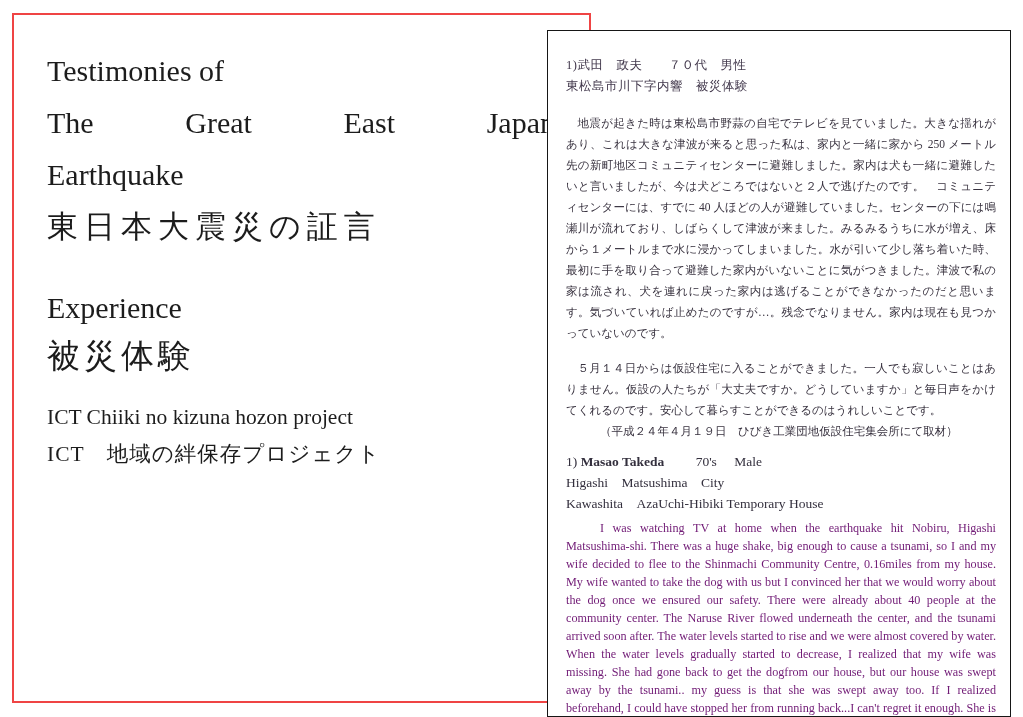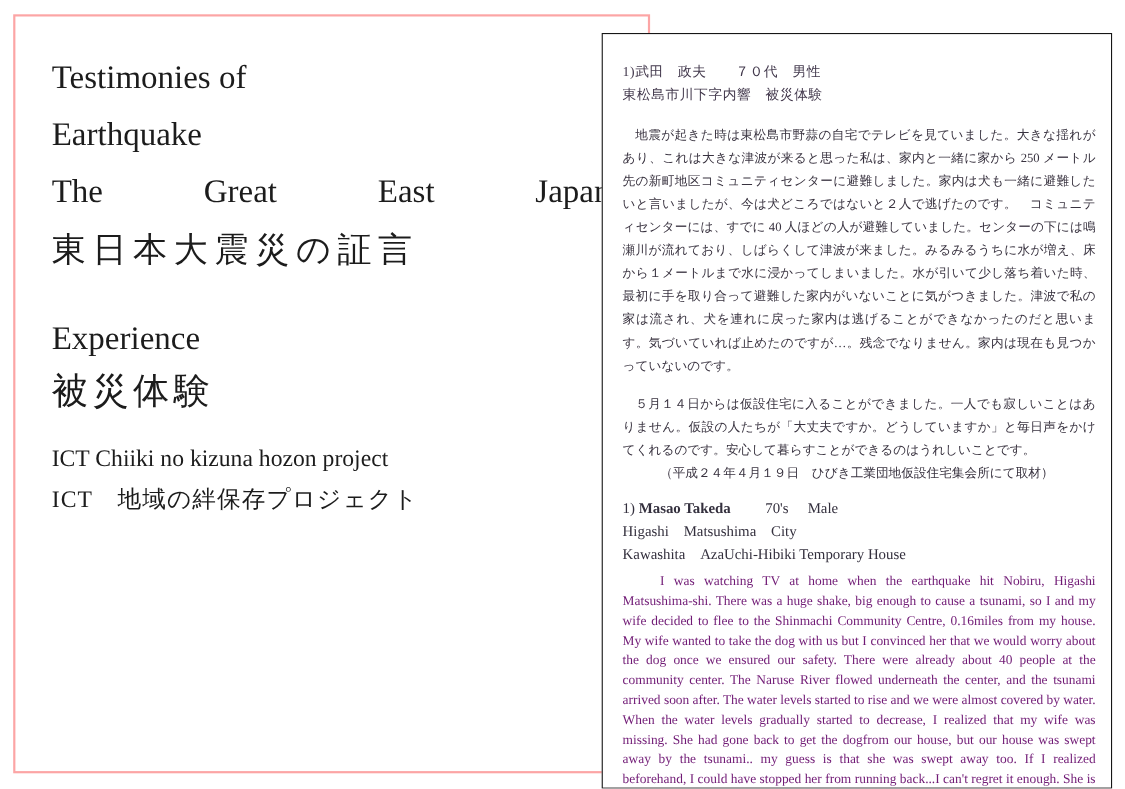--- a/index.html
+++ b/index.html
@@ -19,21 +19,21 @@
   }
   .page {
     position: absolute;
     background: #ffffff;
     box-sizing: border-box;
   }
   
   .page-left {
     left: 12px; top: 13px;
     width: 579px; height: 690px;
-    border: 2px solid #fca5a5;
+    border: 2px solid #ef4444;
     padding: 30px 34px 0 33px;
     color: #1c1c1c;
   }
   .cover-title { font-size: 30px; line-height: 52px; }
   .cover-title .t-en { white-space: nowrap; }
   .cover-title .t-justify {
     text-align: justify;
     text-align-last: justify;
     -moz-text-align-last: justify;
   }
@@ -101,22 +101,22 @@
   }
 </style>
 </head>
 <body>
 
 <div class="spread">
 
   <div class="page page-left">
     <div class="cover-title">
       <div class="t-en">Testimonies of</div>
+      <div class="t-en t-justify">The Great East Japan</div>
       <div class="t-en">Earthquake</div>
-      <div class="t-en t-justify">The Great East Japan</div>
       <div class="t-jp">東日本大震災の証言</div>
     </div>
 
     <div class="subtitle-block">
       <div class="subtitle-en">Experience</div>
       <div class="subtitle-jp">被災体験</div>
     </div>
 
 
     <div class="project-block">

